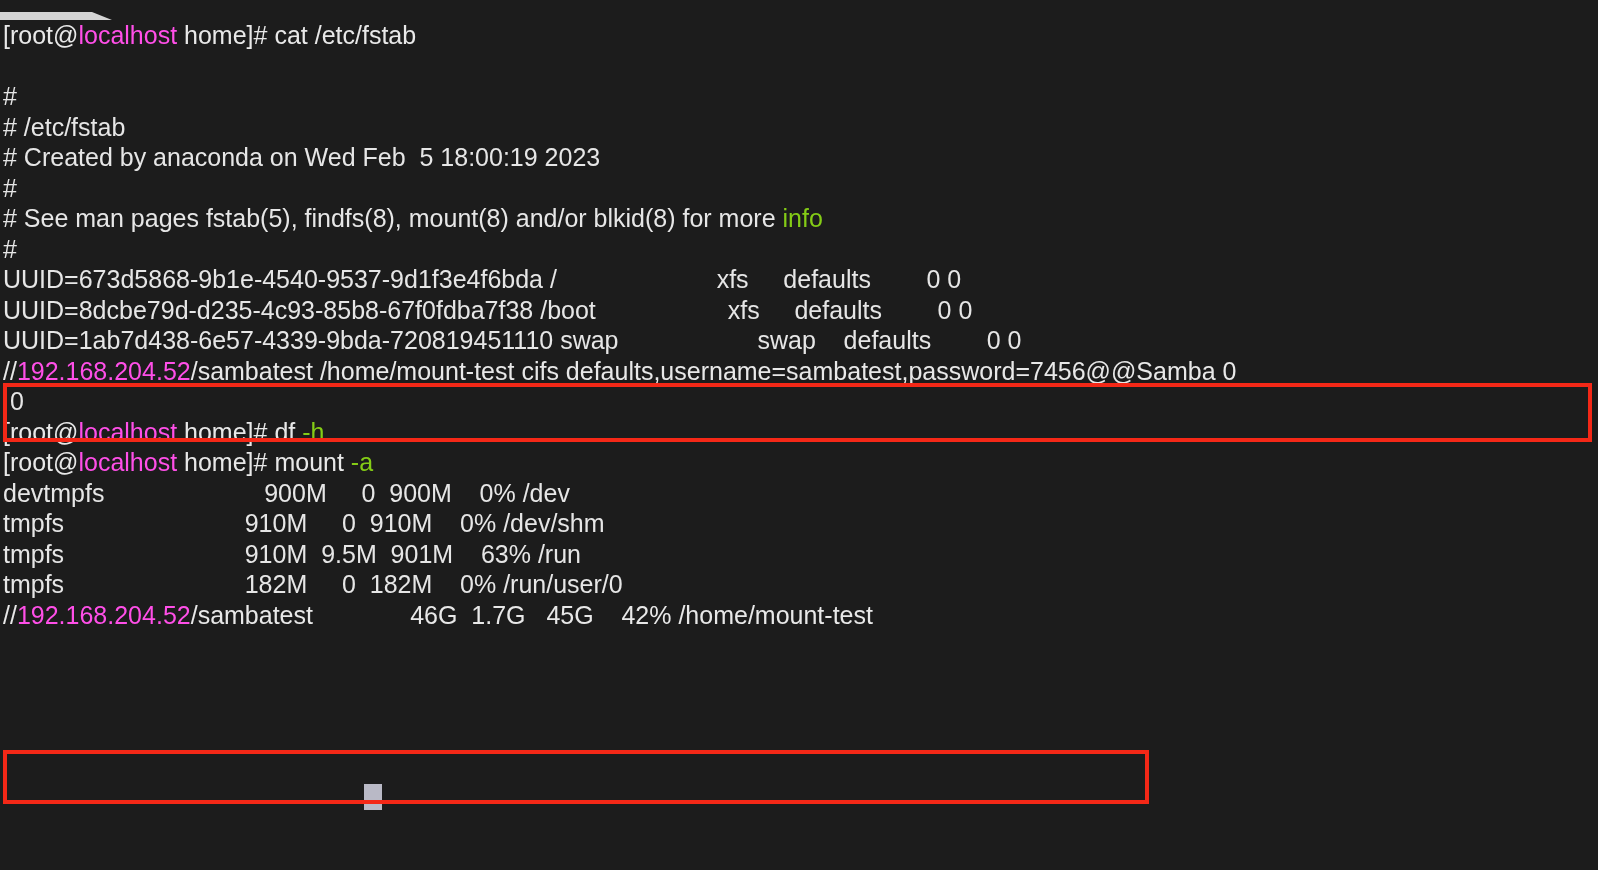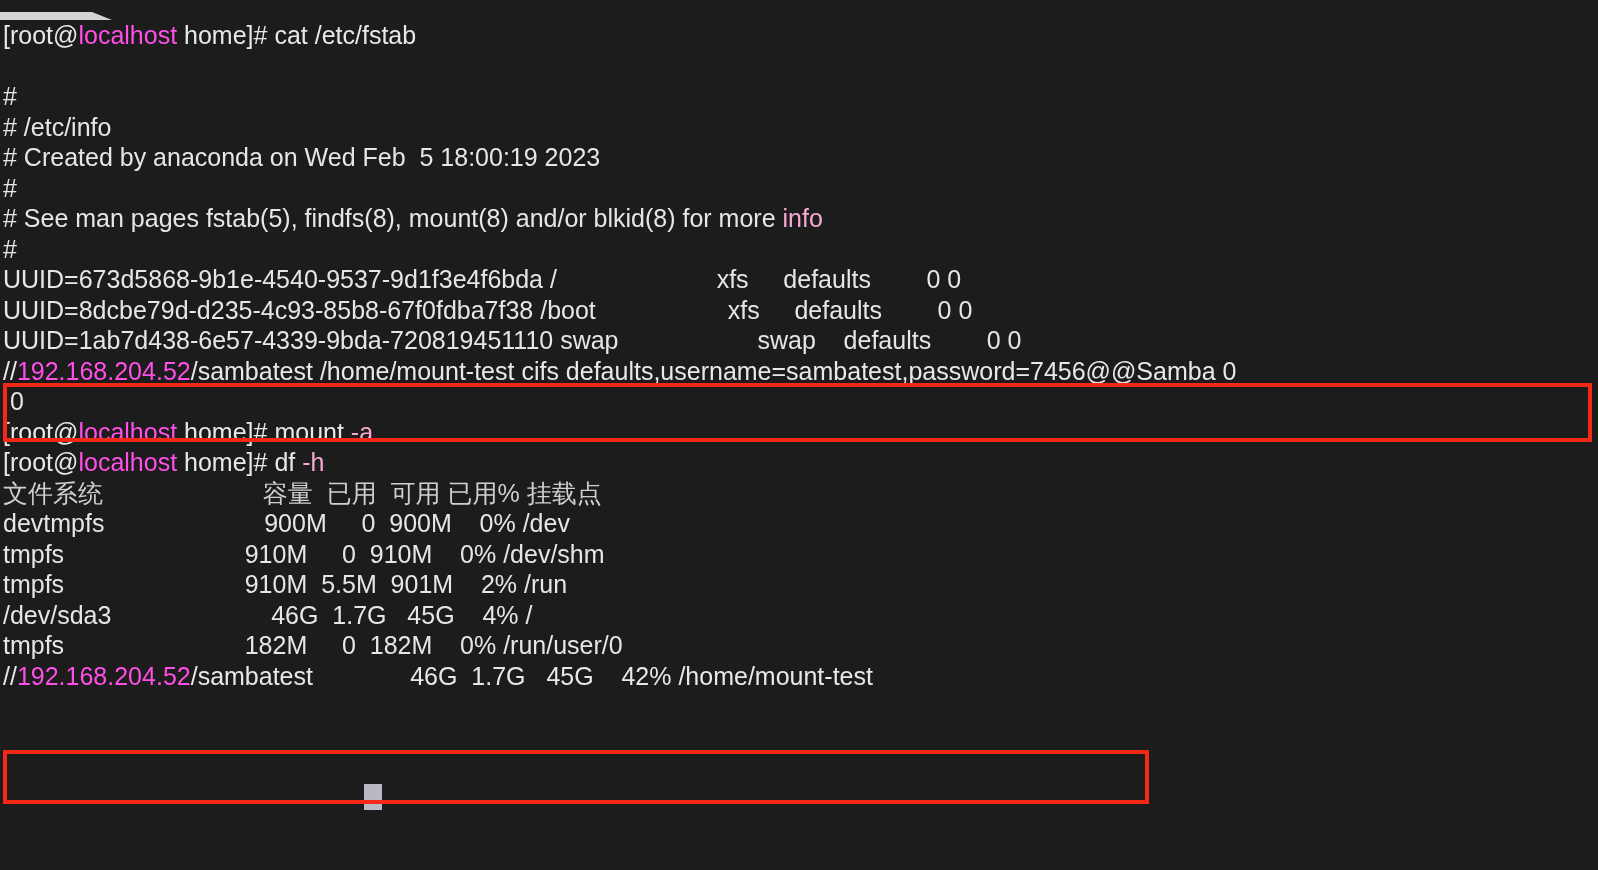--- a/index.html
+++ b/index.html
@@ -38,21 +38,21 @@
     height: 30.5px;
     line-height: 30.5px;
     font-size: 25px;
     letter-spacing: 0px;
     white-space: pre;
     color: #e6e6e6;
     padding-left: 3px;
   }
   .c-white   { color: #e8e8e8; }
   .c-magenta { color: #ff4fe8; }
-  .c-cyan    { color: #f9a8d4; }
+  .c-cyan    { color: #84cc16; }
   .c-grey    { color: #cfcfcf; }
 
   
   .redbox {
     position: absolute;
     border: 4px solid #f42817;
     box-sizing: border-box;
     pointer-events: none;
   }
   #redbox-fstab-entry {
@@ -84,43 +84,41 @@
 
   <div id="window-tab"></div>
 
   <div id="term">
 
     <div class="line"><span class="c-white">[</span><span class="c-white">root</span><span class="c-white">@</span><span class="c-magenta">localhost</span><span class="c-white"> </span><span class="c-white">home</span><span class="c-white">]# </span><span class="c-white">cat /etc/fstab</span></div>
 
     <div class="line"><span></span></div>
 
     <div class="line"><span>#</span></div>
-    <div class="line"><span># /etc/info</span></div>
+    <div class="line"><span># /etc/fstab</span></div>
     <div class="line"><span># Created by anaconda on Wed Feb  5 18:00:19 2023</span></div>
     <div class="line"><span>#</span></div>
     <div class="line"><span># See man pages fstab(5), findfs(8), mount(8) and/or blkid(8) for more </span><span class="c-cyan">info</span></div>
     <div class="line"><span>#</span></div>
 
     <div class="line"><span>UUID=673d5868-9b1e-4540-9537-9d1f3e4f6bda /                       xfs     defaults        0 0</span></div>
     <div class="line"><span>UUID=8dcbe79d-d235-4c93-85b8-67f0fdba7f38 /boot                   xfs     defaults        0 0</span></div>
     <div class="line"><span>UUID=1ab7d438-6e57-4339-9bda-720819451110 swap                    swap    defaults        0 0</span></div>
 
     <div class="line"><span class="c-white">//</span><span class="c-magenta">192.168.204.52</span><span class="c-white">/sambatest /home/mount-test cifs defaults,username=sambatest,password=7456@@Samba 0</span></div>
     <div class="line"><span> 0</span></div>
 
+    <div class="line"><span class="c-white">[</span><span class="c-white">root</span><span class="c-white">@</span><span class="c-magenta">localhost</span><span class="c-white"> </span><span class="c-white">home</span><span class="c-white">]# </span><span class="c-white">df </span><span class="c-cyan">-h</span></div>
+
     <div class="line"><span class="c-white">[</span><span class="c-white">root</span><span class="c-white">@</span><span class="c-magenta">localhost</span><span class="c-white"> </span><span class="c-white">home</span><span class="c-white">]# </span><span class="c-white">mount </span><span class="c-cyan">-a</span></div>
 
-    <div class="line"><span class="c-white">[</span><span class="c-white">root</span><span class="c-white">@</span><span class="c-magenta">localhost</span><span class="c-white"> </span><span class="c-white">home</span><span class="c-white">]# </span><span class="c-white">df </span><span class="c-cyan">-h</span></div>
-
-    <div class="line"><span class="c-grey">文件系统                       容量  已用  可用 已用% 挂载点</span></div>
 
     <div class="line"><span>devtmpfs                       900M     0  900M    0% /dev</span></div>
     <div class="line"><span>tmpfs                          910M     0  910M    0% /dev/shm</span></div>
-    <div class="line"><span>tmpfs                          910M  5.5M  901M    2% /run</span></div>
-    <div class="line"><span>/dev/sda3                       46G  1.7G   45G    4% /</span></div>
+    <div class="line"><span>tmpfs                          910M  9.5M  901M    63% /run</span></div>
     <div class="line"><span>tmpfs                          182M     0  182M    0% /run/user/0</span></div>
 
     <div class="line"><span class="c-white">//</span><span class="c-magenta">192.168.204.52</span><span class="c-white">/sambatest              46G  1.7G   45G    42% /home/mount-test</span></div>
 
 
   </div>
 
   <div id="cursor"></div>
 
   <div class="redbox" id="redbox-fstab-entry"></div>

